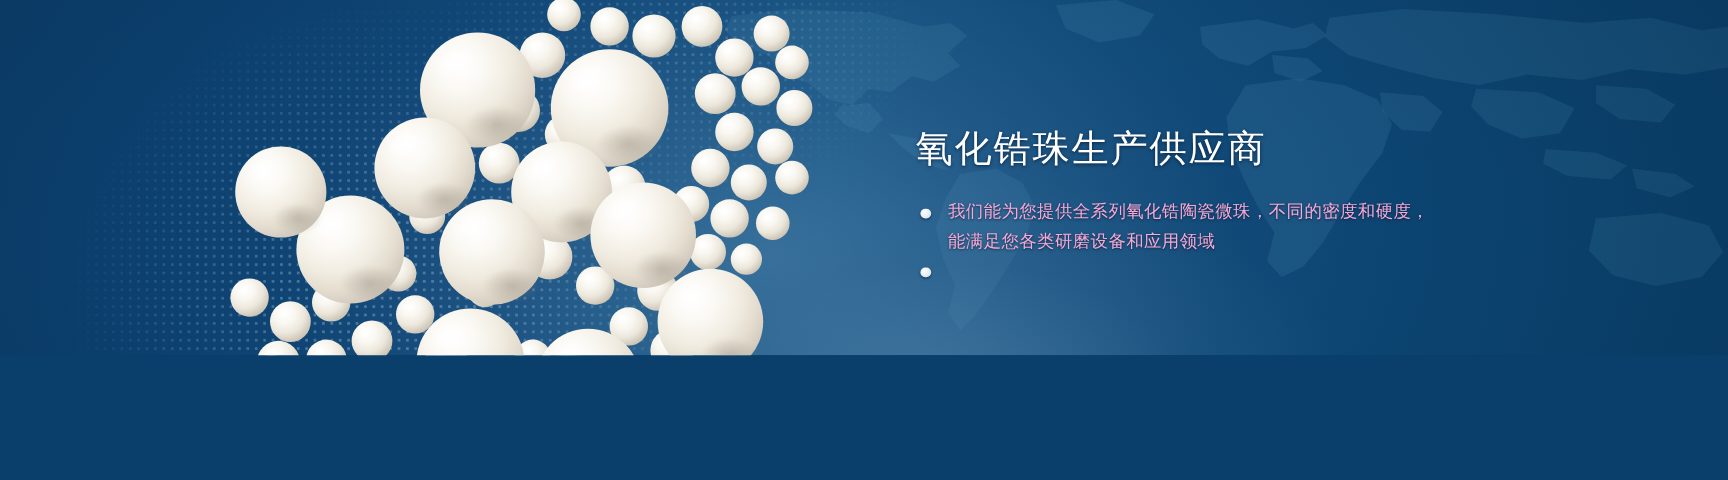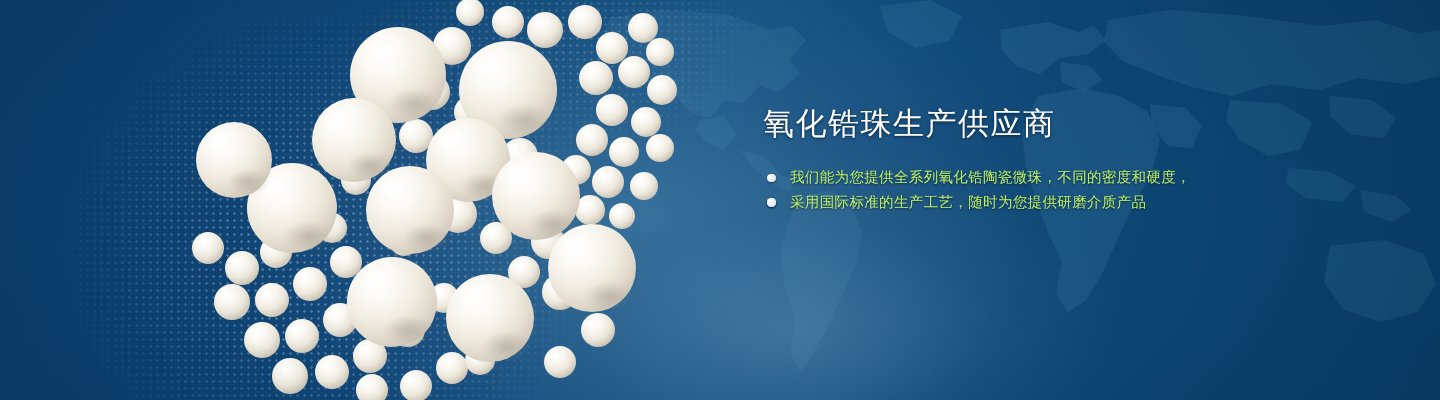--- a/index.html
+++ b/index.html
@@ -4,21 +4,21 @@
 <style>
   html,body{margin:0;padding:0;}
   body{
     width:1440px;height:400px;overflow:hidden;
     font-family:"Liberation Sans","DejaVu Sans",sans-serif;
     background:#0a3f6b;
   }
 
   #banner{
     position:relative;
-    width:1440px;height:400px;
+    width:1440px;height:296px;
     overflow:hidden;
     background:#0a3f6b;
   }
 
   
   .layer{position:absolute;inset:0;}
 
   #base-blue{
     background:
       linear-gradient(100deg,#0c3f6d 0%,#0d4474 28%,#12507f 48%,#0e4876 70%,#0a4471 100%);
@@ -96,21 +96,21 @@
   }
   #bullets{
     margin-top:21px;
     list-style:none;
     padding:0;
     margin-left:0;
   }
   .bullet{
     position:relative;
     padding-left:27px;
-    color:#bef264;
+    color:#f9a8d4;
     font-size:14.5px;
     line-height:24.5px;
     letter-spacing:.35px;
     text-shadow:0 1px 2px rgba(0,22,48,.7);
   }
   .bullet .dot{
     position:absolute;
     left:4px;top:8.5px;
     width:8.5px;height:8.5px;
     border-radius:50%;
@@ -372,27 +372,24 @@
   <div class="layer" id="vignette"></div>
 
   <div id="copy">
     <div id="title">氧化锆珠生产供应商</div>
 
     <div id="bullets">
 
       <div class="bullet">
         <span class="dot"></span>
         <span>我们能为您提供全系列氧化锆陶瓷微珠，不同的密度和硬度，</span>
+        <span class="line2">能满足您各类研磨设备和应用领域</span>
       </div>
 
       <div class="bullet">
         <span class="dot"></span>
       </div>
 
-      <div class="bullet">
-        <span class="dot"></span>
-        <span>采用国际标准的生产工艺，随时为您提供研磨介质产品</span>
-      </div>
 
     </div>
   </div>
 
 </div>
 
 </body></html>

